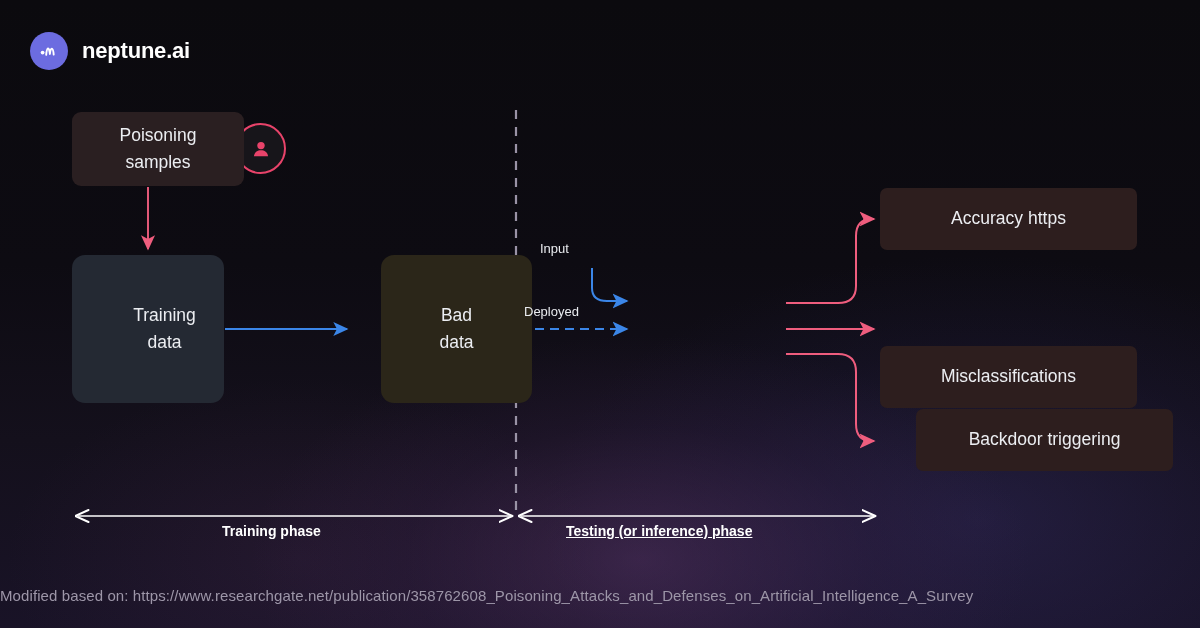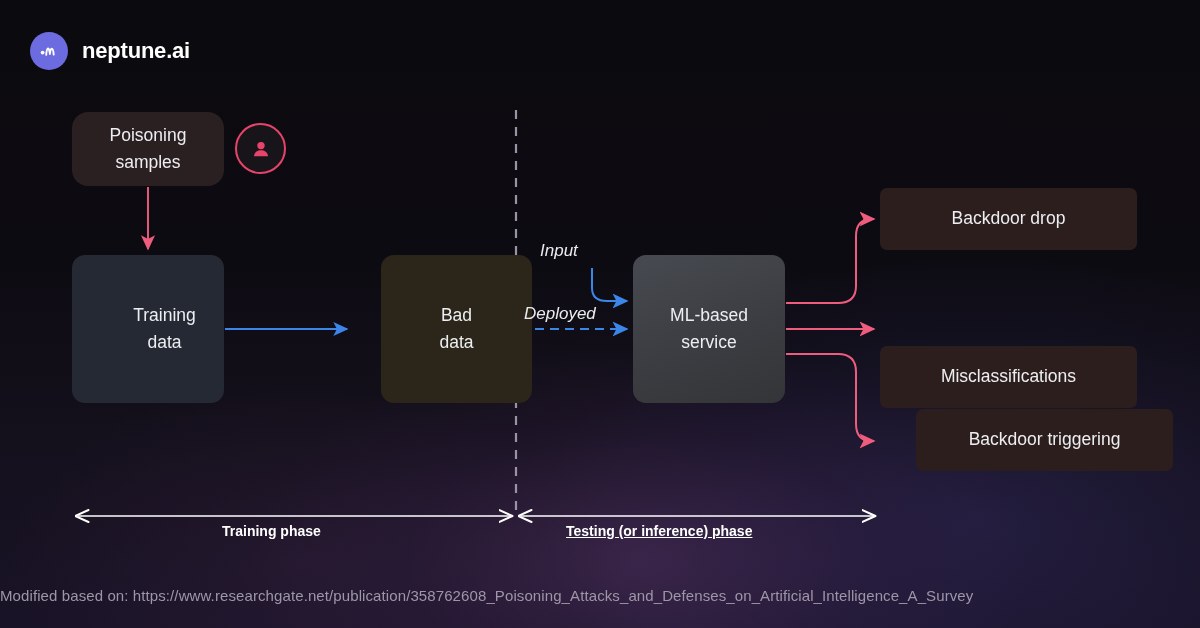--- a/index.html
+++ b/index.html
@@ -40,23 +40,23 @@
     display: flex; align-items: center; justify-content: center;
     text-align: center;
     color: #eceef2;
     font-size: 17.5px;
     line-height: 1.55;
     border-radius: 10px;
   }
   .node span { display: block; }
 
   #node-poisoning {
-    left: 72px; top: 112px; width: 152px; height: 74px;
+    left: 72px; top: 112px; width: 172px; height: 74px;
     background: #2a1f21;
-    border-radius: 16px;
+    border-radius: 9px;
   }
   #node-training {
     left: 72px; top: 255px; width: 152px; height: 148px;
     background: #242933;
     border-radius: 13px;
     padding-left: 33px;
   }
   #node-bad {
     left: 353px; top: 255px; width: 151px; height: 148px;
     background: #2b2619;
@@ -75,23 +75,22 @@
     font-size: 17.5px;
   }
   #node-accuracy  { top: 188px; }
   #node-misclass  { top: 298px; margin-top: 48px; }
   #node-backdoor  { top: 409px; margin-left: 36px; }
 
   
   .flow-label {
     position: absolute;
     color: #e9ebef;
-    font-size: 17px;
+    font-size: 13px;
     white-space: nowrap;
-    font-style: italic;
   }
   #label-input    { left: 540px; top: 241px; }
   #label-deployed { left: 524px; top: 304px; }
 
   .phase-label {
     position: absolute;
     color: #ffffff;
     font-size: 14px;
     font-weight: bold;
     white-space: nowrap;
@@ -201,29 +200,23 @@
     </div>
   </div>
 
   <div class="node" id="node-bad">
     <div>
       <span>Bad</span>
       <span>data</span>
     </div>
   </div>
 
-  <div class="node" id="node-ml">
-    <div>
-      <span>ML-based</span>
-      <span>service</span>
-    </div>
-  </div>
 
   <div class="node outcome" id="node-accuracy">
-    <span>Backdoor drop</span>
+    <span>Accuracy https</span>
   </div>
   <div class="node outcome" id="node-misclass">
     <span>Misclassifications</span>
   </div>
   <div class="node outcome" id="node-backdoor">
     <span>Backdoor triggering</span>
   </div>
 
   <div class="flow-label" id="label-input">Input</div>
   <div class="flow-label" id="label-deployed">Deployed</div>

